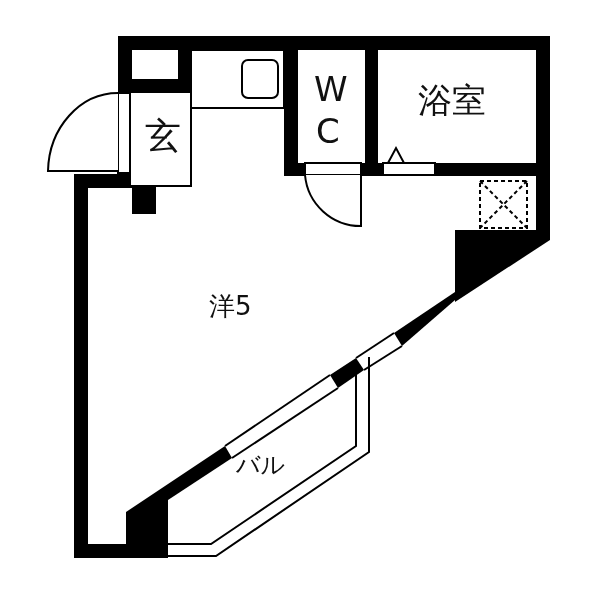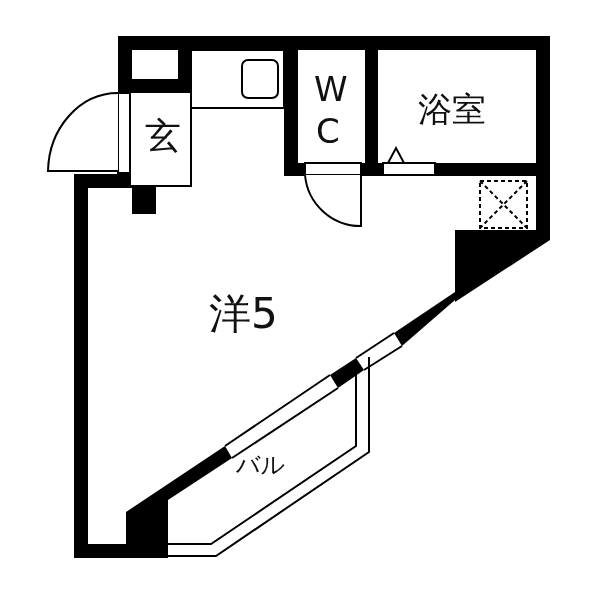--- a/index.html
+++ b/index.html
@@ -2,22 +2,22 @@
 <html><head>
 <meta charset="utf-8">
 <style>
   html, body { margin: 0; padding: 0; background: #ffffff; }
   body { width: 600px; height: 600px; position: relative; overflow: hidden; }
   #plan { position: absolute; left: 0; top: 0; width: 600px; height: 600px; }
   .lbl { position: absolute; font-family: "DejaVu Sans", sans-serif; color: #111; line-height: 1; white-space: nowrap; }
   .lbl-genkan { left: 145px; top: 118px; font-size: 36px; }
   .lbl-wc-w { left: 314px; top: 72px; font-size: 34px; }
   .lbl-wc-c { left: 316px; top: 114px; font-size: 34px; }
-  .lbl-bath { left: 418px; top: 92px; font-size: 34px; }
-  .lbl-room { left: 209px; top: 293px; font-size: 42px; }
+  .lbl-bath { left: 418px; top: 83px; font-size: 34px; }
+  .lbl-room { left: 209px; top: 293px; font-size: 26px; }
   .lbl-bal { left: 236px; top: 453px; font-size: 24px; font-family: Liberation Serif, serif; }
 </style>
 </head>
 <body>
 
 <svg id="plan" viewBox="0 0 600 600" xmlns="http://www.w3.org/2000/svg">
 
   <g fill="#000">
 
     <rect x="118" y="36" width="432" height="14"></rect>

